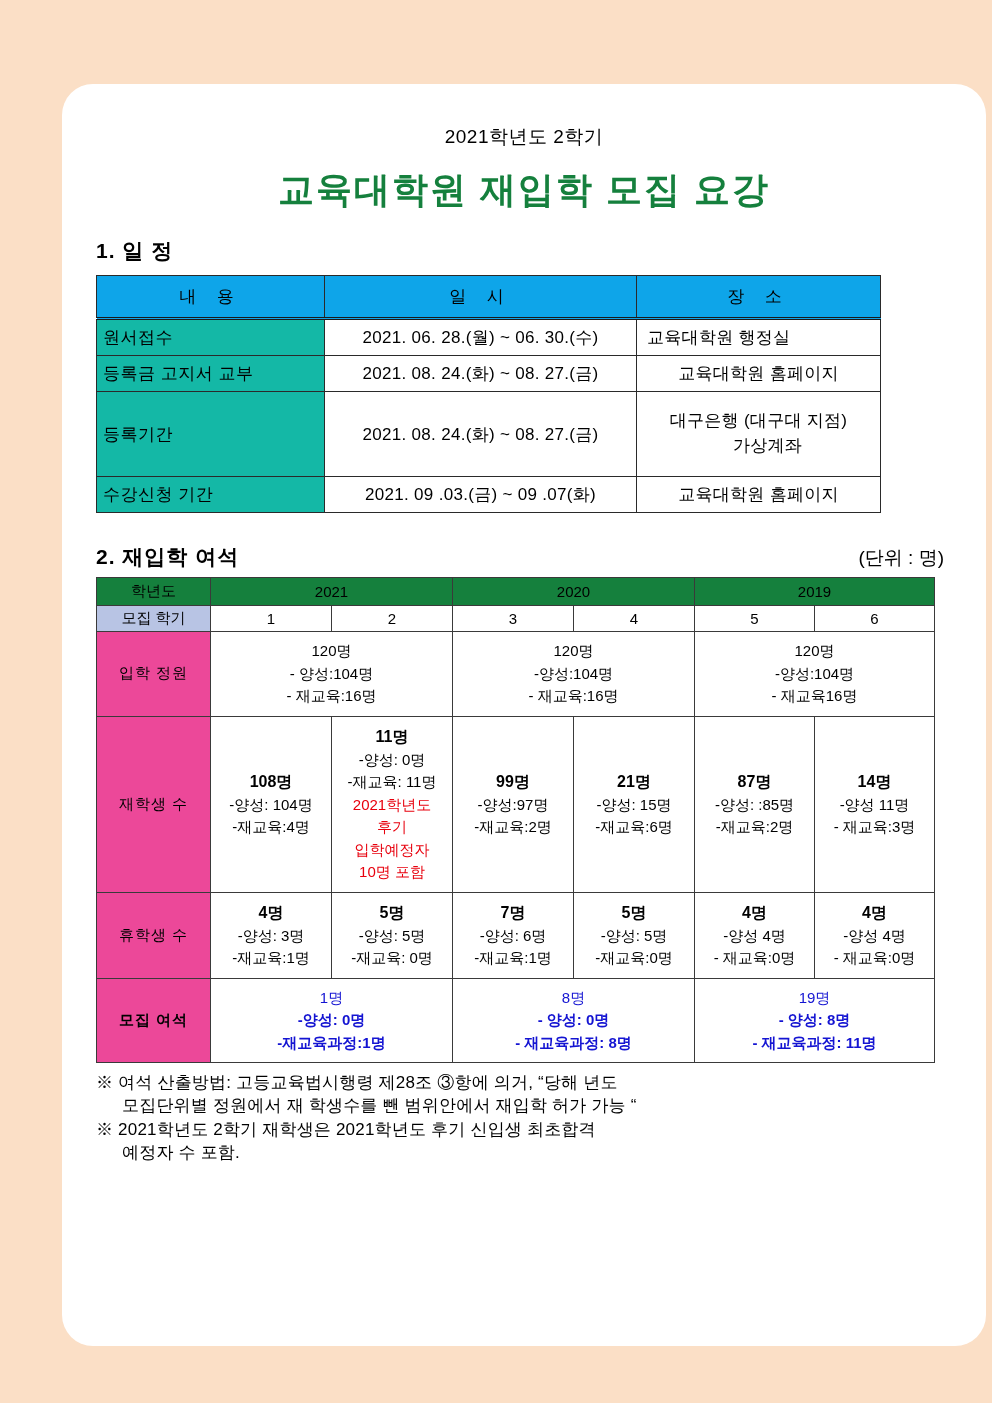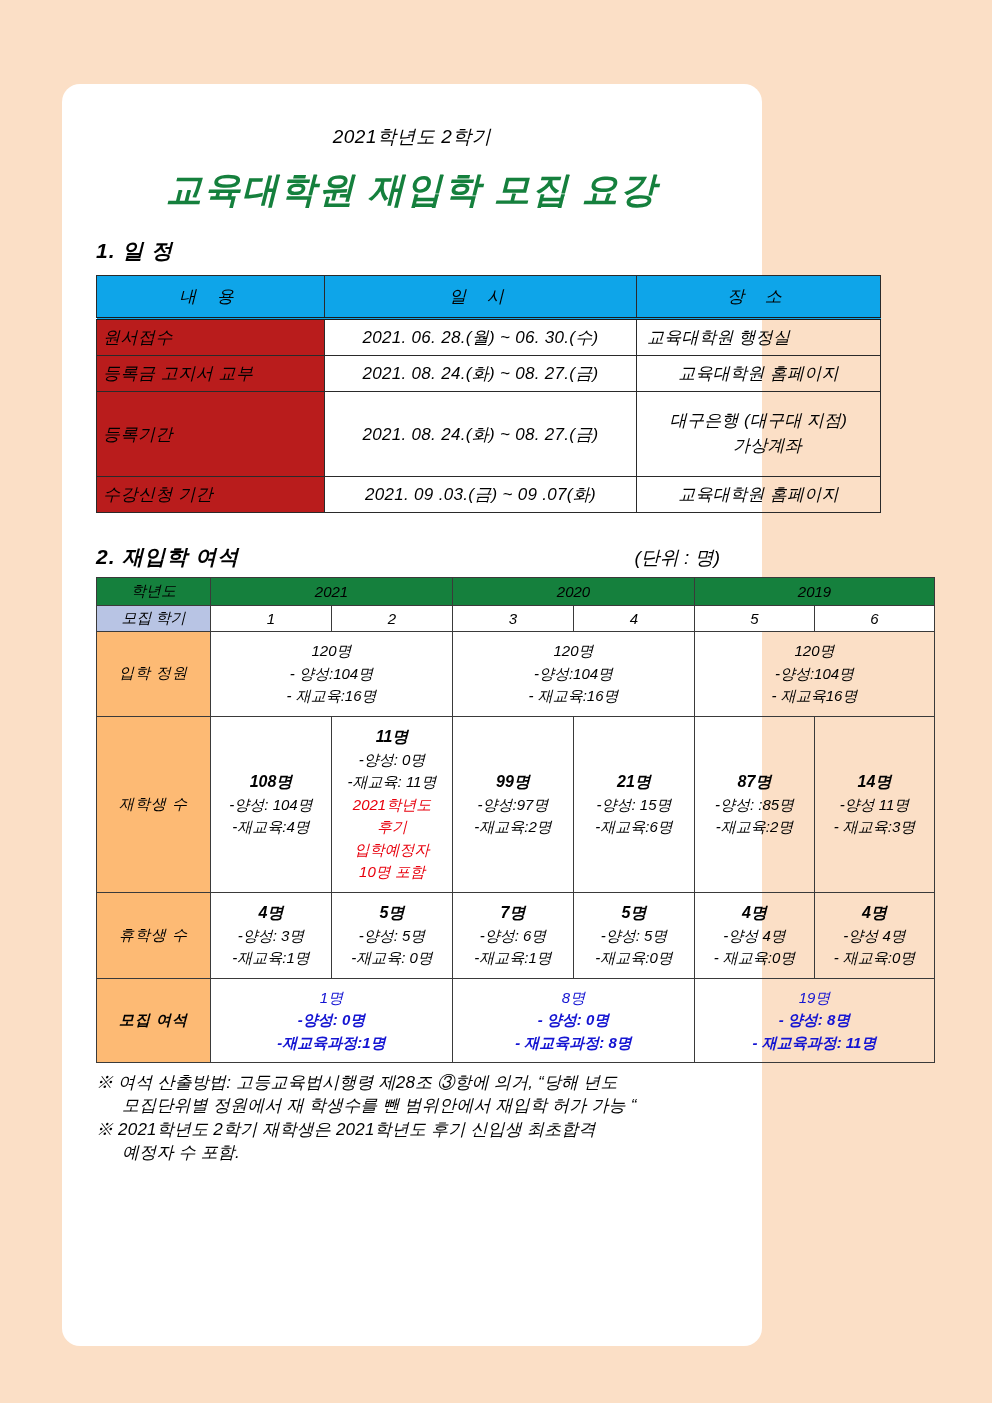--- a/index.html
+++ b/index.html
@@ -10,27 +10,26 @@
     width: 992px;
     height: 1403px;
     background: #fbdfc6;
     font-family: "Liberation Sans", sans-serif;
     overflow: hidden;
   }
   .page {
     position: absolute;
     left: 62px;
     top: 84px;
-    width: 700px;
+    width: 924px;
     height: 1262px;
     background: #ffffff;
-    border-radius: 18px;
+    border-radius: 31px;
     box-sizing: border-box;
     padding: 26px 30px 0 30px;
-    font-style: italic;
   }
   .subtitle {
     text-align: center;
     font-size: 19px;
     color: #000;
     margin: 14px 0 0 0;
     letter-spacing: 0.5px;
   }
   .maintitle {
     text-align: center;
@@ -73,21 +72,21 @@
   }
   table.sched thead th {
     background: #0ea5e9;
     font-weight: normal;
     letter-spacing: 8px;
     text-align: center;
     padding: 9px 0;
     border-bottom: 3px double #1a1a1a;
   }
   table.sched tbody td.c1 {
-    background: #b91c1c;
+    background: #14b8a6;
     text-align: left;
     letter-spacing: 0.5px;
   }
   table.sched tbody td.c2 {
     text-align: center;
     letter-spacing: 0.3px;
   }
   table.sched tbody td.c3 {
     text-align: center;
     letter-spacing: 0.3px;
@@ -120,21 +119,21 @@
     font-weight: normal;
   }
   .q-head2 td {
     background: #b8c4e4;
     text-align: center;
     font-size: 16px;
     padding: 3px 0;
     border-bottom: 3px double #1a1a1a;
   }
   .rowlabel {
-    background: #fdba74;
+    background: #ec4899;
     text-align: center;
     font-size: 16px;
     letter-spacing: 1px;
   }
   .cellpad { padding: 8px 8px; text-align: center; line-height: 1.5; }
   .cellpad .big { font-weight: bold; font-size: 16px; }
   .red { color: #e8000d; }
   .blue { color: #1414d2; font-weight: bold; }
   .blueplain { color: #1414d2; }
 

